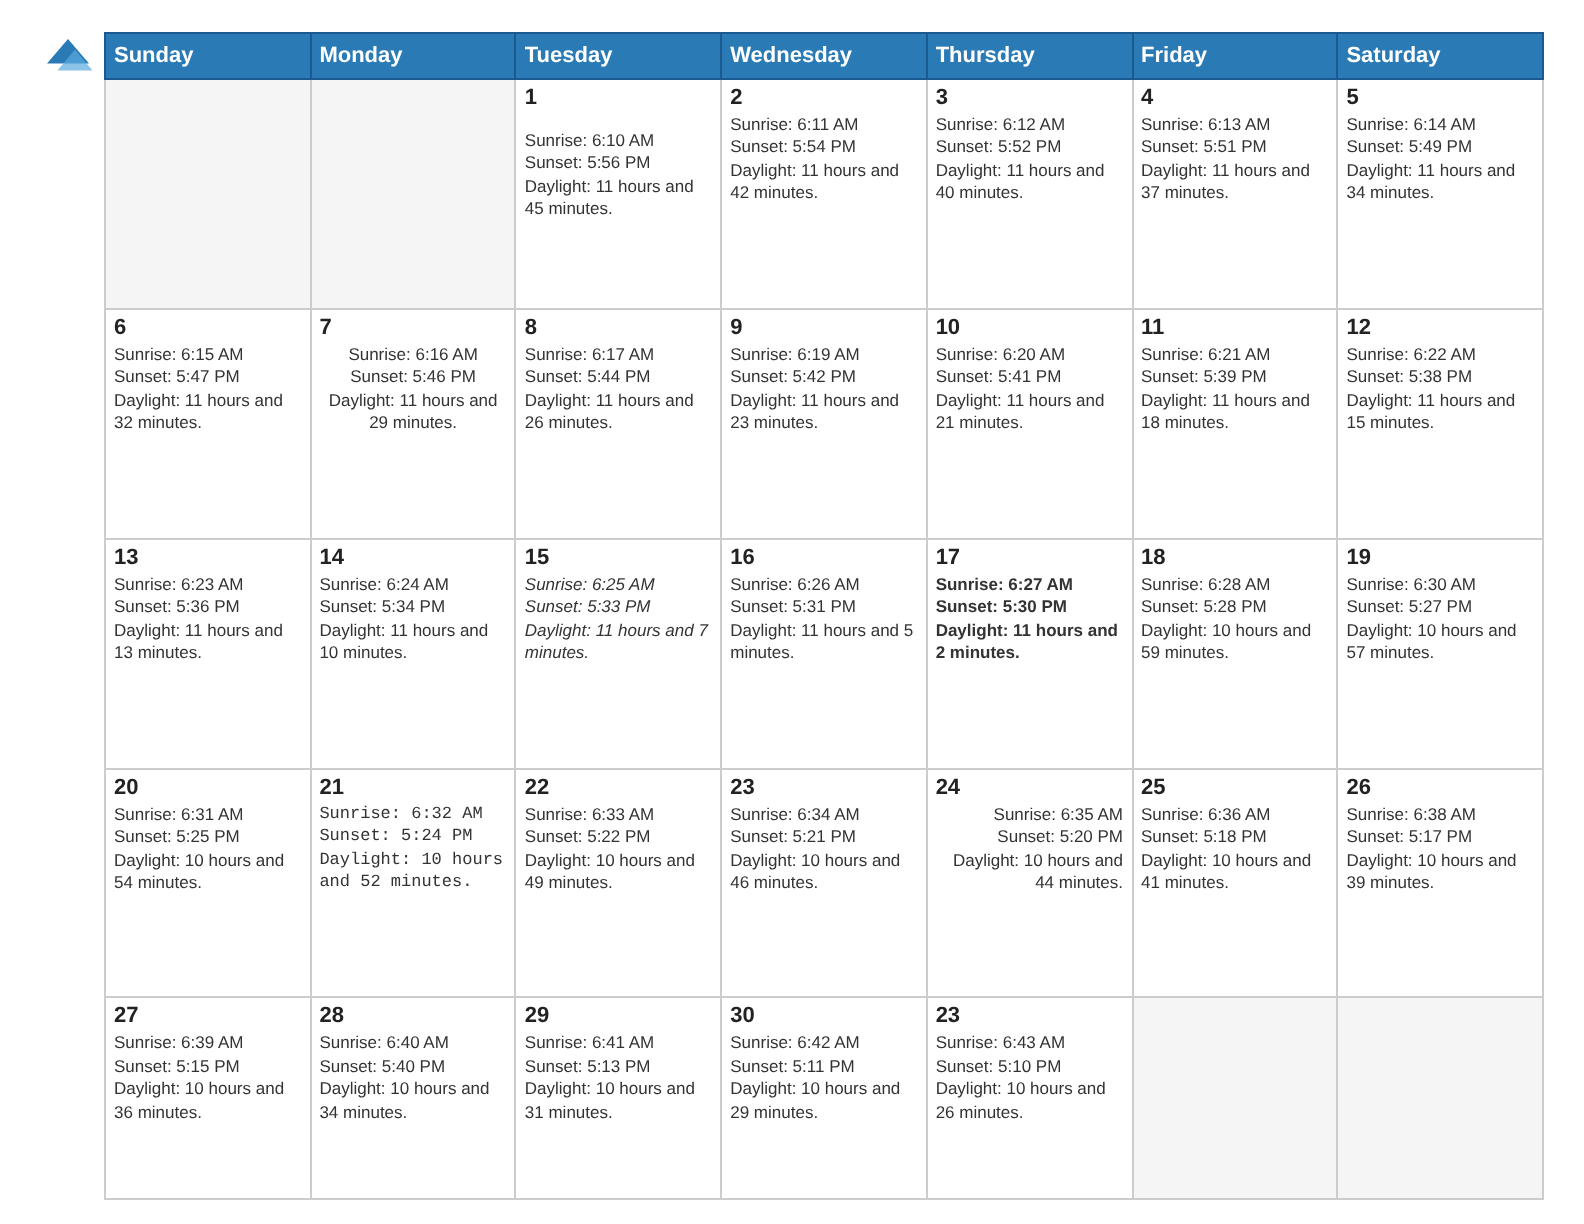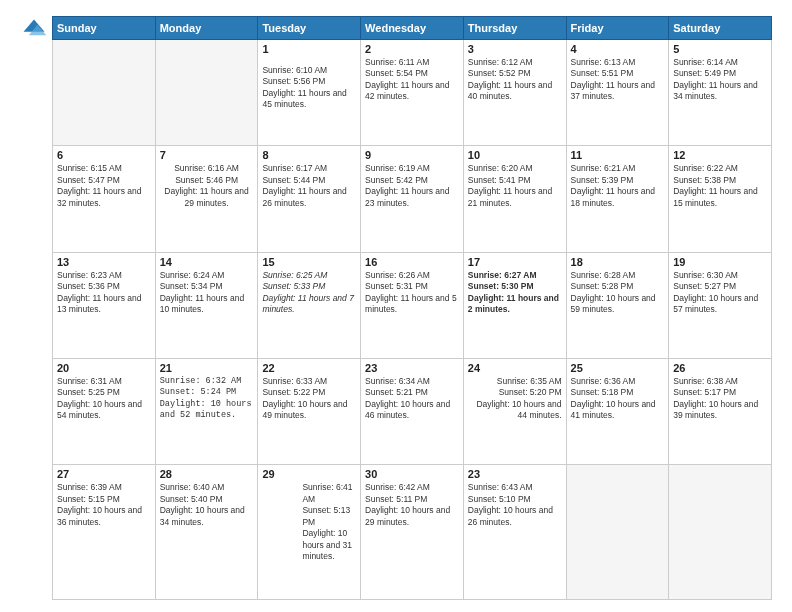--- a/index.html
+++ b/index.html
@@ -302,21 +302,21 @@
 Daylight: 10 hours and 36 minutes.</div>
           </td>
           <td>
             <span class="day-number">28</span>
             <div class="day-info" style="white-space: pre-line;">Sunrise: 6:40 AM
 Sunset: 5:40 PM
 Daylight: 10 hours and 34 minutes.</div>
           </td>
           <td>
             <span class="day-number">29</span>
-            <div class="day-info" style="white-space: pre-line; margin-left: 40px;">Sunrise: 6:41 AM
+            <div class="day-info" style="white-space: pre-line;">Sunrise: 6:41 AM
 Sunset: 5:13 PM
 Daylight: 10 hours and 31 minutes.</div>
           </td>
           <td>
             <span class="day-number">30</span>
             <div class="day-info" style="white-space: pre-line;">Sunrise: 6:42 AM
 Sunset: 5:11 PM
 Daylight: 10 hours and 29 minutes.</div>
           </td>
           <td>

